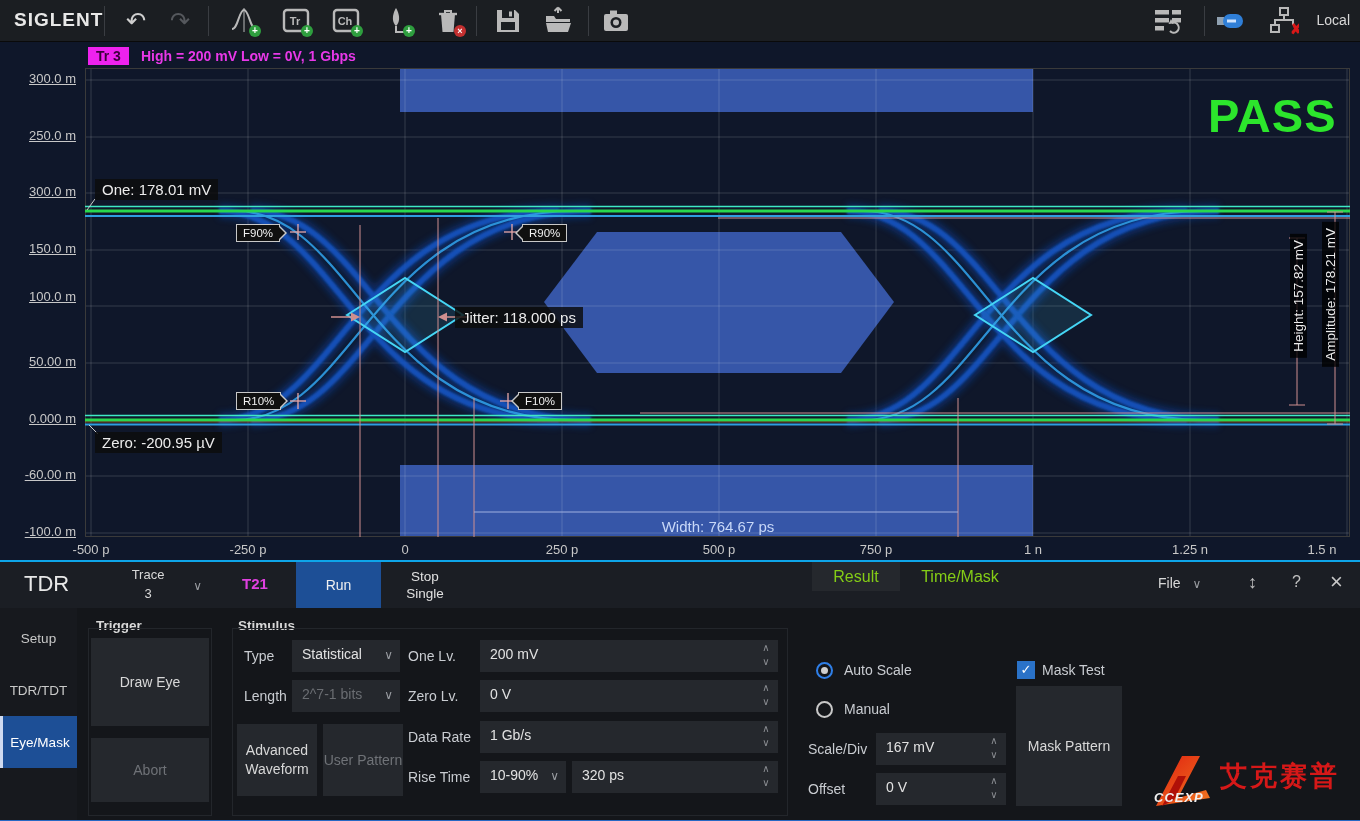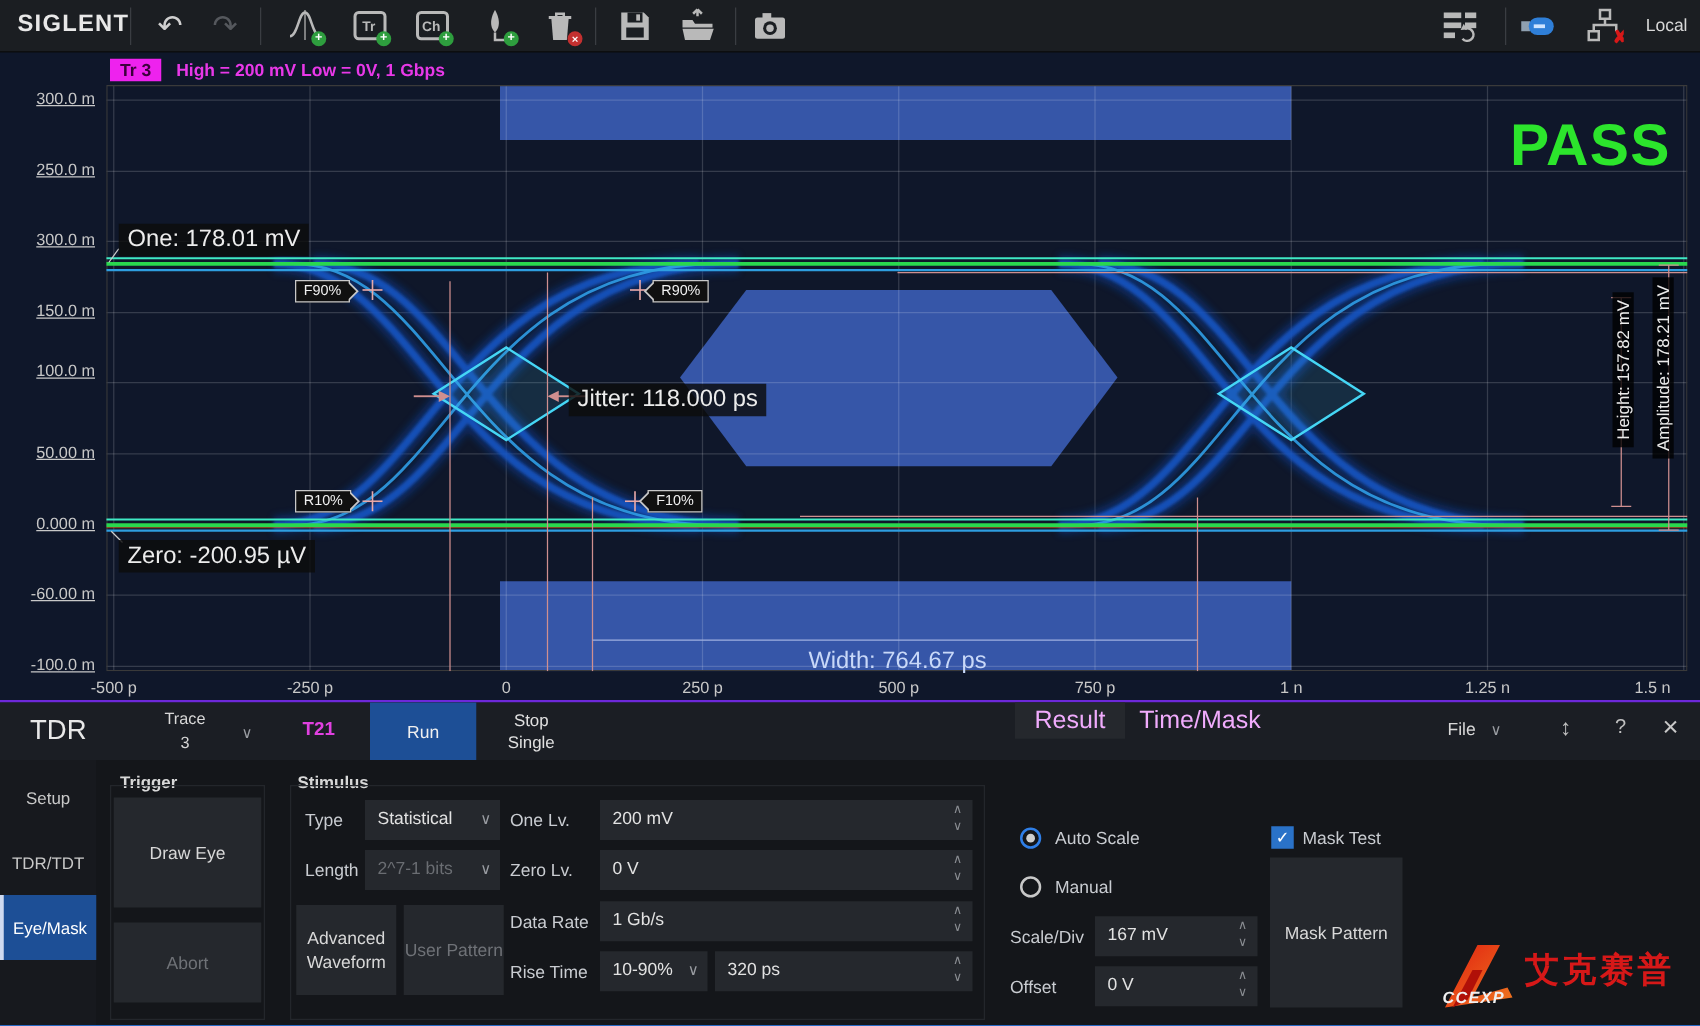--- a/index.html
+++ b/index.html
@@ -29,40 +29,40 @@
   
   #plot { position:absolute; left:0; top:42px; width:1360px; height:620px; background:#0f172a;padding-left:15px; }
   #trace-header { position:absolute; left:88px; top:4px; height:20px; display:flex;
     align-items:center; gap:12px; font-size:14px; }
   #trace-badge { background:#ee22ee; color:#3c003c; font-weight:bold; padding:1px 8px; }
   #trace-info { color:#e838e8; font-weight:bold; }
   .ytick { position:absolute; width:76px; text-align:right; color:#c8c8c8; font-size:13px;text-decoration:underline; }
   .xtick { position:absolute; width:90px; text-align:center; color:#c8c8c8; font-size:13px; top:500px; }
   #pass-label { position:absolute; left:1208px; top:46px; width:150px; color:#2ce52c;
     font-size:47px; font-weight:bold; letter-spacing:1px; }
-  .anno { position:absolute; background:rgba(12,12,12,0.82); color:#ececec; font-size:19px;
+  .anno { position:absolute; background:rgba(12,12,12,0.82); color:#ececec; font-size:15px;
     padding:2px 7px; white-space:nowrap; }
   #width-anno { color:#c8d8f8; background:transparent; text-align:center; width:180px; }
   .vanno { position:absolute; background:rgba(0,0,0,0.78); color:#ececec; font-size:13.5px;
     writing-mode:vertical-rl; transform:rotate(180deg); padding:6px 1px; white-space:nowrap;
     text-align:center; }
   .mbadge { position:absolute; height:18px; line-height:16px; background:#101010;
     border:1px solid #c8c8c8; color:#f0f0f0; font-size:11.5px; padding:0 6px; }
   .mbadge.tip-r::before { content:""; position:absolute; right:-8px; top:50%; margin-top:-8px;
     border-left:8px solid #c8c8c8; border-top:8px solid transparent; border-bottom:8px solid transparent; }
   .mbadge.tip-r::after { content:""; position:absolute; right:-6px; top:50%; margin-top:-7px;
     border-left:7px solid #101010; border-top:7px solid transparent; border-bottom:7px solid transparent; }
   .mbadge.tip-l::before { content:""; position:absolute; left:-8px; top:50%; margin-top:-8px;
     border-right:8px solid #c8c8c8; border-top:8px solid transparent; border-bottom:8px solid transparent; }
   .mbadge.tip-l::after { content:""; position:absolute; left:-6px; top:50%; margin-top:-7px;
     border-right:7px solid #101010; border-top:7px solid transparent; border-bottom:7px solid transparent; }
 
   
   #panel { position:absolute; left:0; top:560px; width:1360px; height:261px;
-    background:#14161a; border-top:2px solid #6d28d9; }
+    background:#14161a; border-top:2px solid #0ea5e9; }
   #panel-header { position:absolute; left:0; top:0; width:1360px; height:46px; background:#1b1e24; }
   #app-title { position:absolute; left:24px; top:9px; color:#e8e8e8; font-size:22px; }
   #trace-select { position:absolute; left:108px; top:3px; width:80px; height:40px;
     color:#d8d8d8; font-size:13px; text-align:center; line-height:19px; }
   #trace-select .chev { position:absolute; right:-14px; top:12px; }
   .chev { color:#9a9da2; font-size:12px; }
   #trace-name { position:absolute; left:242px; top:13px; color:#e040e0; font-size:15px; font-weight:bold; }
   #run-btn { position:absolute; left:296px; top:0; width:85px; height:46px; background:#1d4f96;
     color:#f0f0f0; font-size:14px; display:flex; align-items:center; justify-content:center; }
   #stop-btn { position:absolute; left:392px; top:0; width:66px; height:46px; color:#e0e0e0;
@@ -85,21 +85,21 @@
   .pbtn.dim { color:#6f7277; }
   .plabel { position:absolute; color:#c9ccd1; font-size:14px; white-space:nowrap; }
   .fld { position:absolute; background:#25282d; color:#e2e2e2; font-size:14px;
     padding:6px 10px; height:32px; }
   .fld .spin { position:absolute; right:5px; top:1px; width:14px; height:30px; color:#8a8d92;
     font-size:10px; line-height:14px; text-align:center; }
   .dd { position:absolute; background:#25282d; color:#e2e2e2; font-size:14px; height:32px; padding:6px 10px; }
   .dd .chev { position:absolute; right:7px; top:8px; }
   .dd.dim { color:#6a6d72; }
 
-  .tab { position:absolute; top:0; height:29px; font-size:20px; color:#f0abfc;
+  .tab { position:absolute; top:0; height:29px; font-size:16px; color:#84cc16;
     display:flex; align-items:center; justify-content:center; }
   .tab.inactive { background:#25282d; }
   .radio { position:absolute; width:17px; height:17px; border-radius:50%; border:2px solid #c8c8c8; }
   .radio.sel { border:2px solid #2f7fe8; }
   .radio.sel::after { content:""; position:absolute; left:3px; top:3px; width:7px; height:7px;
     border-radius:50%; background:#cfcfcf; }
   .checkbox { position:absolute; width:18px; height:18px; background:#2a72c8; color:#fff;
     font-size:13px; line-height:18px; text-align:center; }
 
   #watermark { position:absolute; left:1148px; top:188px; width:205px; height:66px; }

